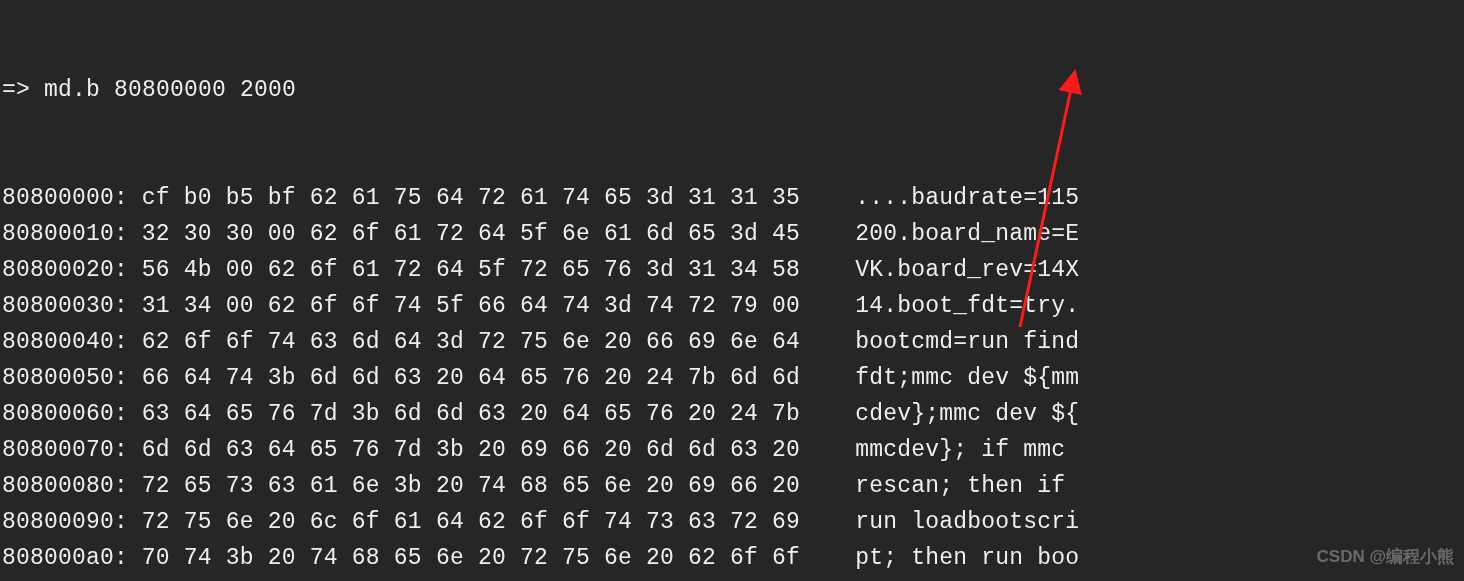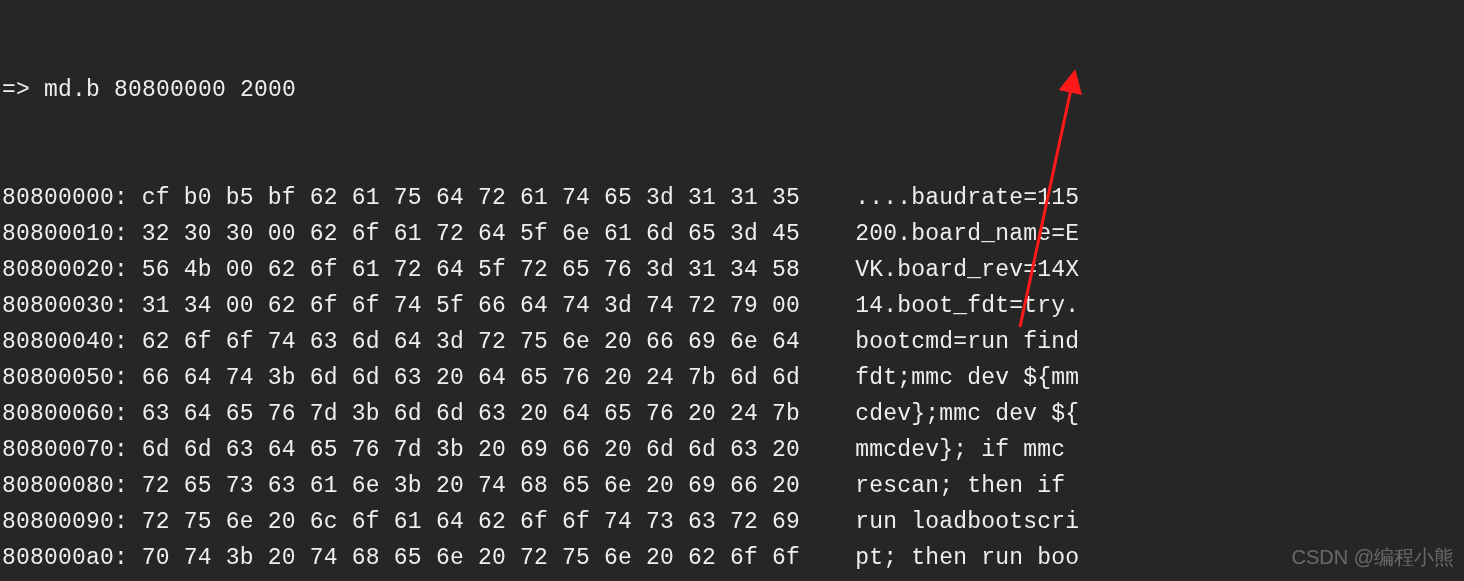--- a/index.html
+++ b/index.html
@@ -34,24 +34,25 @@
   svg.arrow {
     position: absolute;
     top: 0;
     left: 0;
     pointer-events: none;
   }
   .watermark {
     position: absolute;
     right: 10px;
     bottom: 6px;
-    font-size: 20px;
+    font-size: 17px;
     color: rgba(230,230,230,0.35);
     font-family: sans-serif;
     letter-spacing: 0;
+    font-weight: bold;
   }
 </style>
 </head>
 <body>
 
 <div class="terminal">
   <div class="row">
     <span>=&gt; md.b 80800000 2000</span>
   </div>
   <div id="rows"><div class="row"><span class="addr">80800000:</span><span class="hex">cf b0 b5 bf 62 61 75 64 72 61 74 65 3d 31 31 35</span><span class="ascii">....baudrate=115</span></div><div class="row"><span class="addr">80800010:</span><span class="hex">32 30 30 00 62 6f 61 72 64 5f 6e 61 6d 65 3d 45</span><span class="ascii">200.board_name=E</span></div><div class="row"><span class="addr">80800020:</span><span class="hex">56 4b 00 62 6f 61 72 64 5f 72 65 76 3d 31 34 58</span><span class="ascii">VK.board_rev=14X</span></div><div class="row"><span class="addr">80800030:</span><span class="hex">31 34 00 62 6f 6f 74 5f 66 64 74 3d 74 72 79 00</span><span class="ascii">14.boot_fdt=try.</span></div><div class="row"><span class="addr">80800040:</span><span class="hex">62 6f 6f 74 63 6d 64 3d 72 75 6e 20 66 69 6e 64</span><span class="ascii">bootcmd=run find</span></div><div class="row"><span class="addr">80800050:</span><span class="hex">66 64 74 3b 6d 6d 63 20 64 65 76 20 24 7b 6d 6d</span><span class="ascii">fdt;mmc dev ${mm</span></div><div class="row"><span class="addr">80800060:</span><span class="hex">63 64 65 76 7d 3b 6d 6d 63 20 64 65 76 20 24 7b</span><span class="ascii">cdev};mmc dev ${</span></div><div class="row"><span class="addr">80800070:</span><span class="hex">6d 6d 63 64 65 76 7d 3b 20 69 66 20 6d 6d 63 20</span><span class="ascii">mmcdev}; if mmc </span></div><div class="row"><span class="addr">80800080:</span><span class="hex">72 65 73 63 61 6e 3b 20 74 68 65 6e 20 69 66 20</span><span class="ascii">rescan; then if </span></div><div class="row"><span class="addr">80800090:</span><span class="hex">72 75 6e 20 6c 6f 61 64 62 6f 6f 74 73 63 72 69</span><span class="ascii">run loadbootscri</span></div><div class="row"><span class="addr">808000a0:</span><span class="hex">70 74 3b 20 74 68 65 6e 20 72 75 6e 20 62 6f 6f</span><span class="ascii">pt; then run boo</span></div><div class="row"><span class="addr">808000b0:</span><span class="hex">74 73 63 72 69 70 74 3b 20 65 6c 73 65 20 69 66</span><span class="ascii">tscript; else if</span></div></div>

